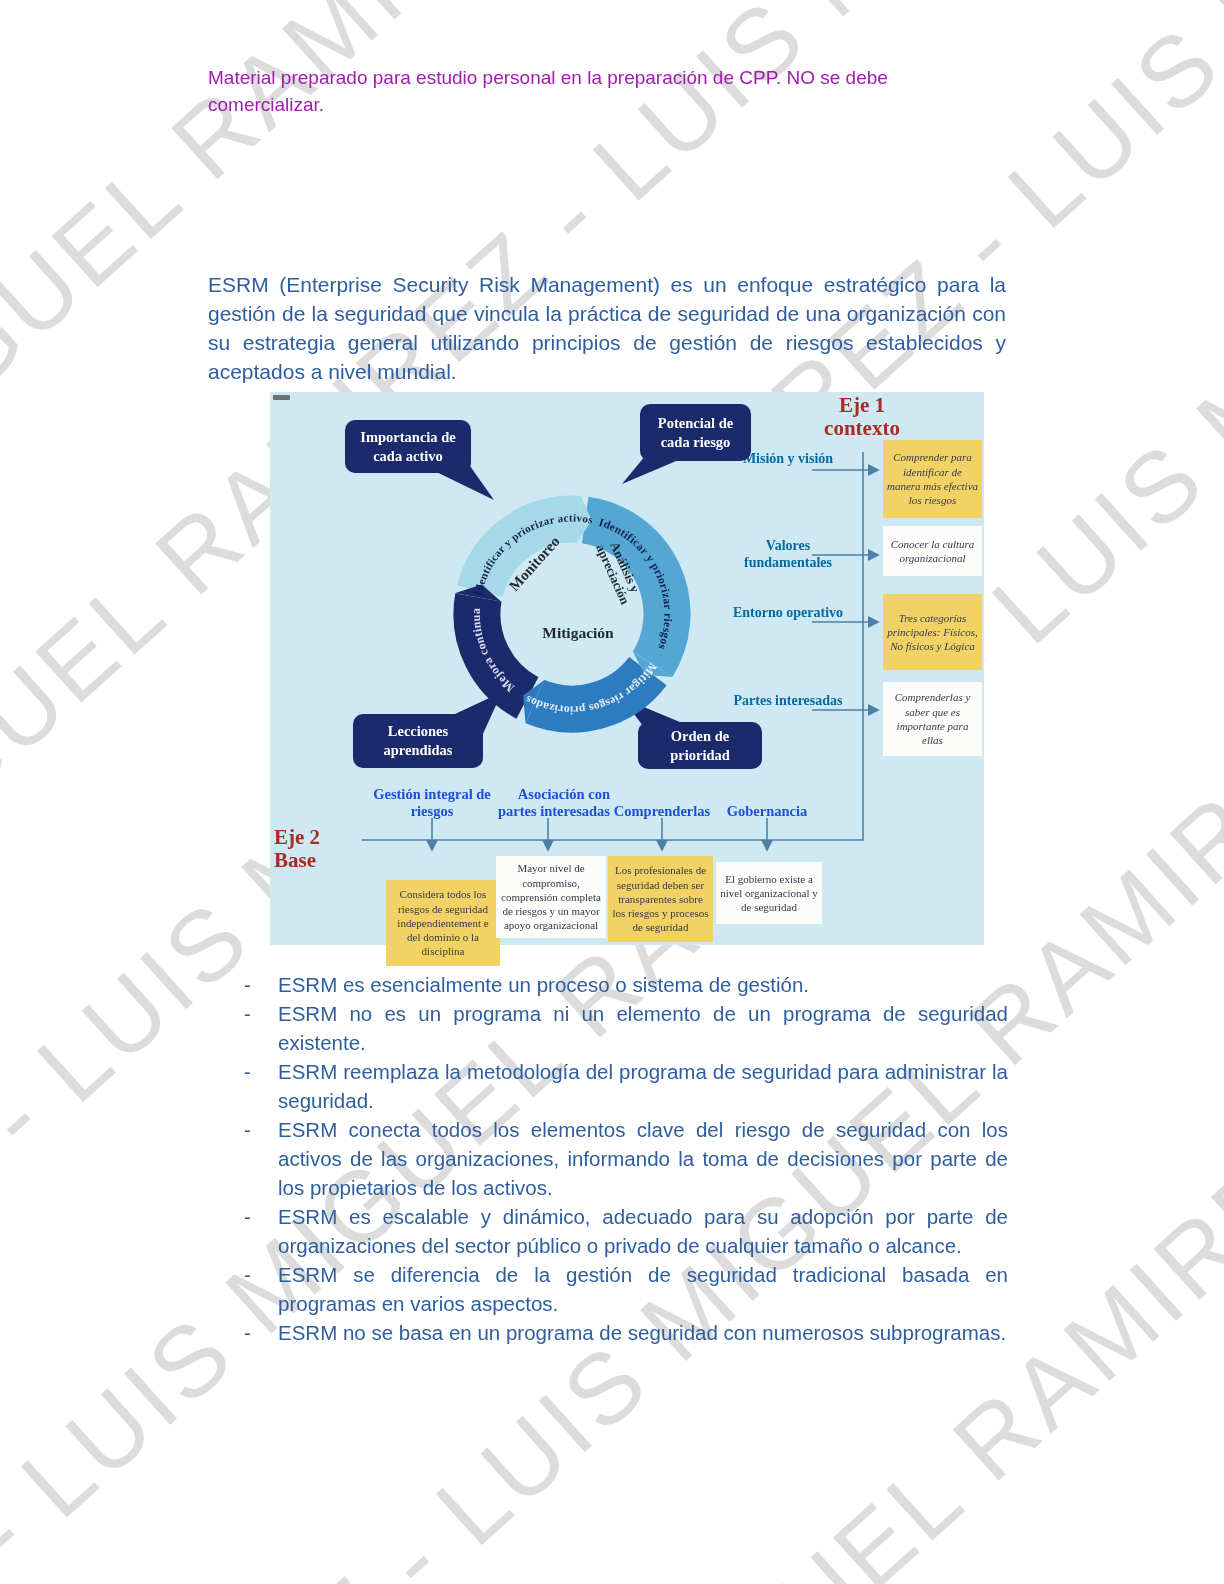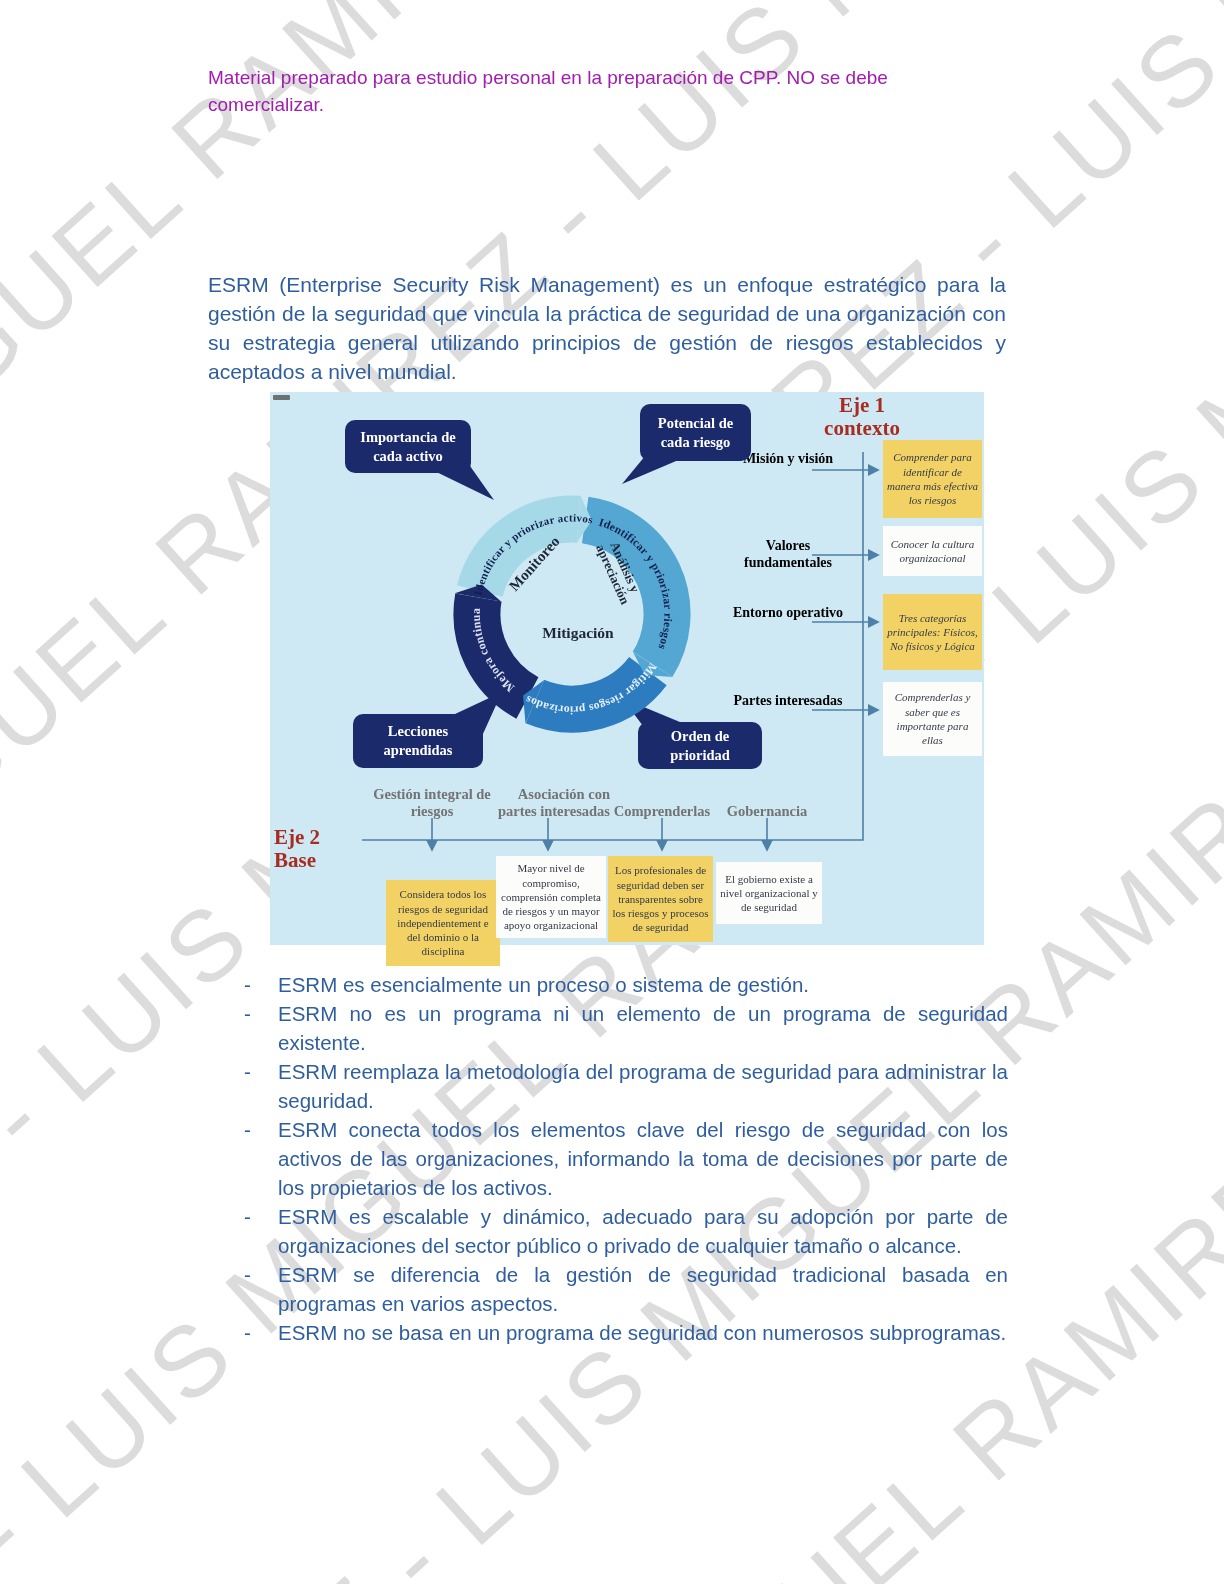--- a/index.html
+++ b/index.html
@@ -48,29 +48,29 @@
   .ring-svg{position:absolute;left:180px;top:100px;width:244px;height:244px;z-index:2;}
   .ring-txt{font-family:"Liberation Serif",serif;font-weight:bold;letter-spacing:.4px;}
   .inner-lbl{font-family:"Liberation Serif",serif;font-weight:bold;fill:#1d2738;}
 
   .eje-title{position:absolute;color:#a72c21;font-weight:bold;font-size:21px;
              line-height:1.1;text-align:center;}
   .eje1-title{left:517px;top:2px;width:150px;}
   .eje2-title{left:0px;top:434px;width:92px;text-align:left;padding-left:4px;}
 
   .e1-label{position:absolute;width:116px;text-align:center;font-weight:bold;
-            font-size:14px;line-height:1.2;color:#000000;left:460px;}
+            font-size:14px;line-height:1.2;color:#0369a1;left:460px;}
   .e1-box{position:absolute;left:613px;width:99px;box-sizing:border-box;
           text-align:center;font-size:11px;line-height:1.3;color:#333a47;
           padding:6px 3px;display:flex;align-items:center;justify-content:center;font-style:italic;}
   .ybox{background:#f2d264;}
   .wbox{background:#fcfcfa;}
 
   .e2-header{position:absolute;top:394px;text-align:center;font-weight:bold;
-             font-size:14.5px;line-height:1.2;color:#737373;}
+             font-size:14.5px;line-height:1.2;color:#1d4ed8;}
   .e2-box{position:absolute;top:464px;box-sizing:border-box;text-align:center;
           font-size:11px;line-height:1.3;color:#333a47;padding:7px 4px;
           display:flex;align-items:center;justify-content:center;}
 </style>
 </head>
 <body>
 
 <div class="page">
 
   <div class="wm-layer">

